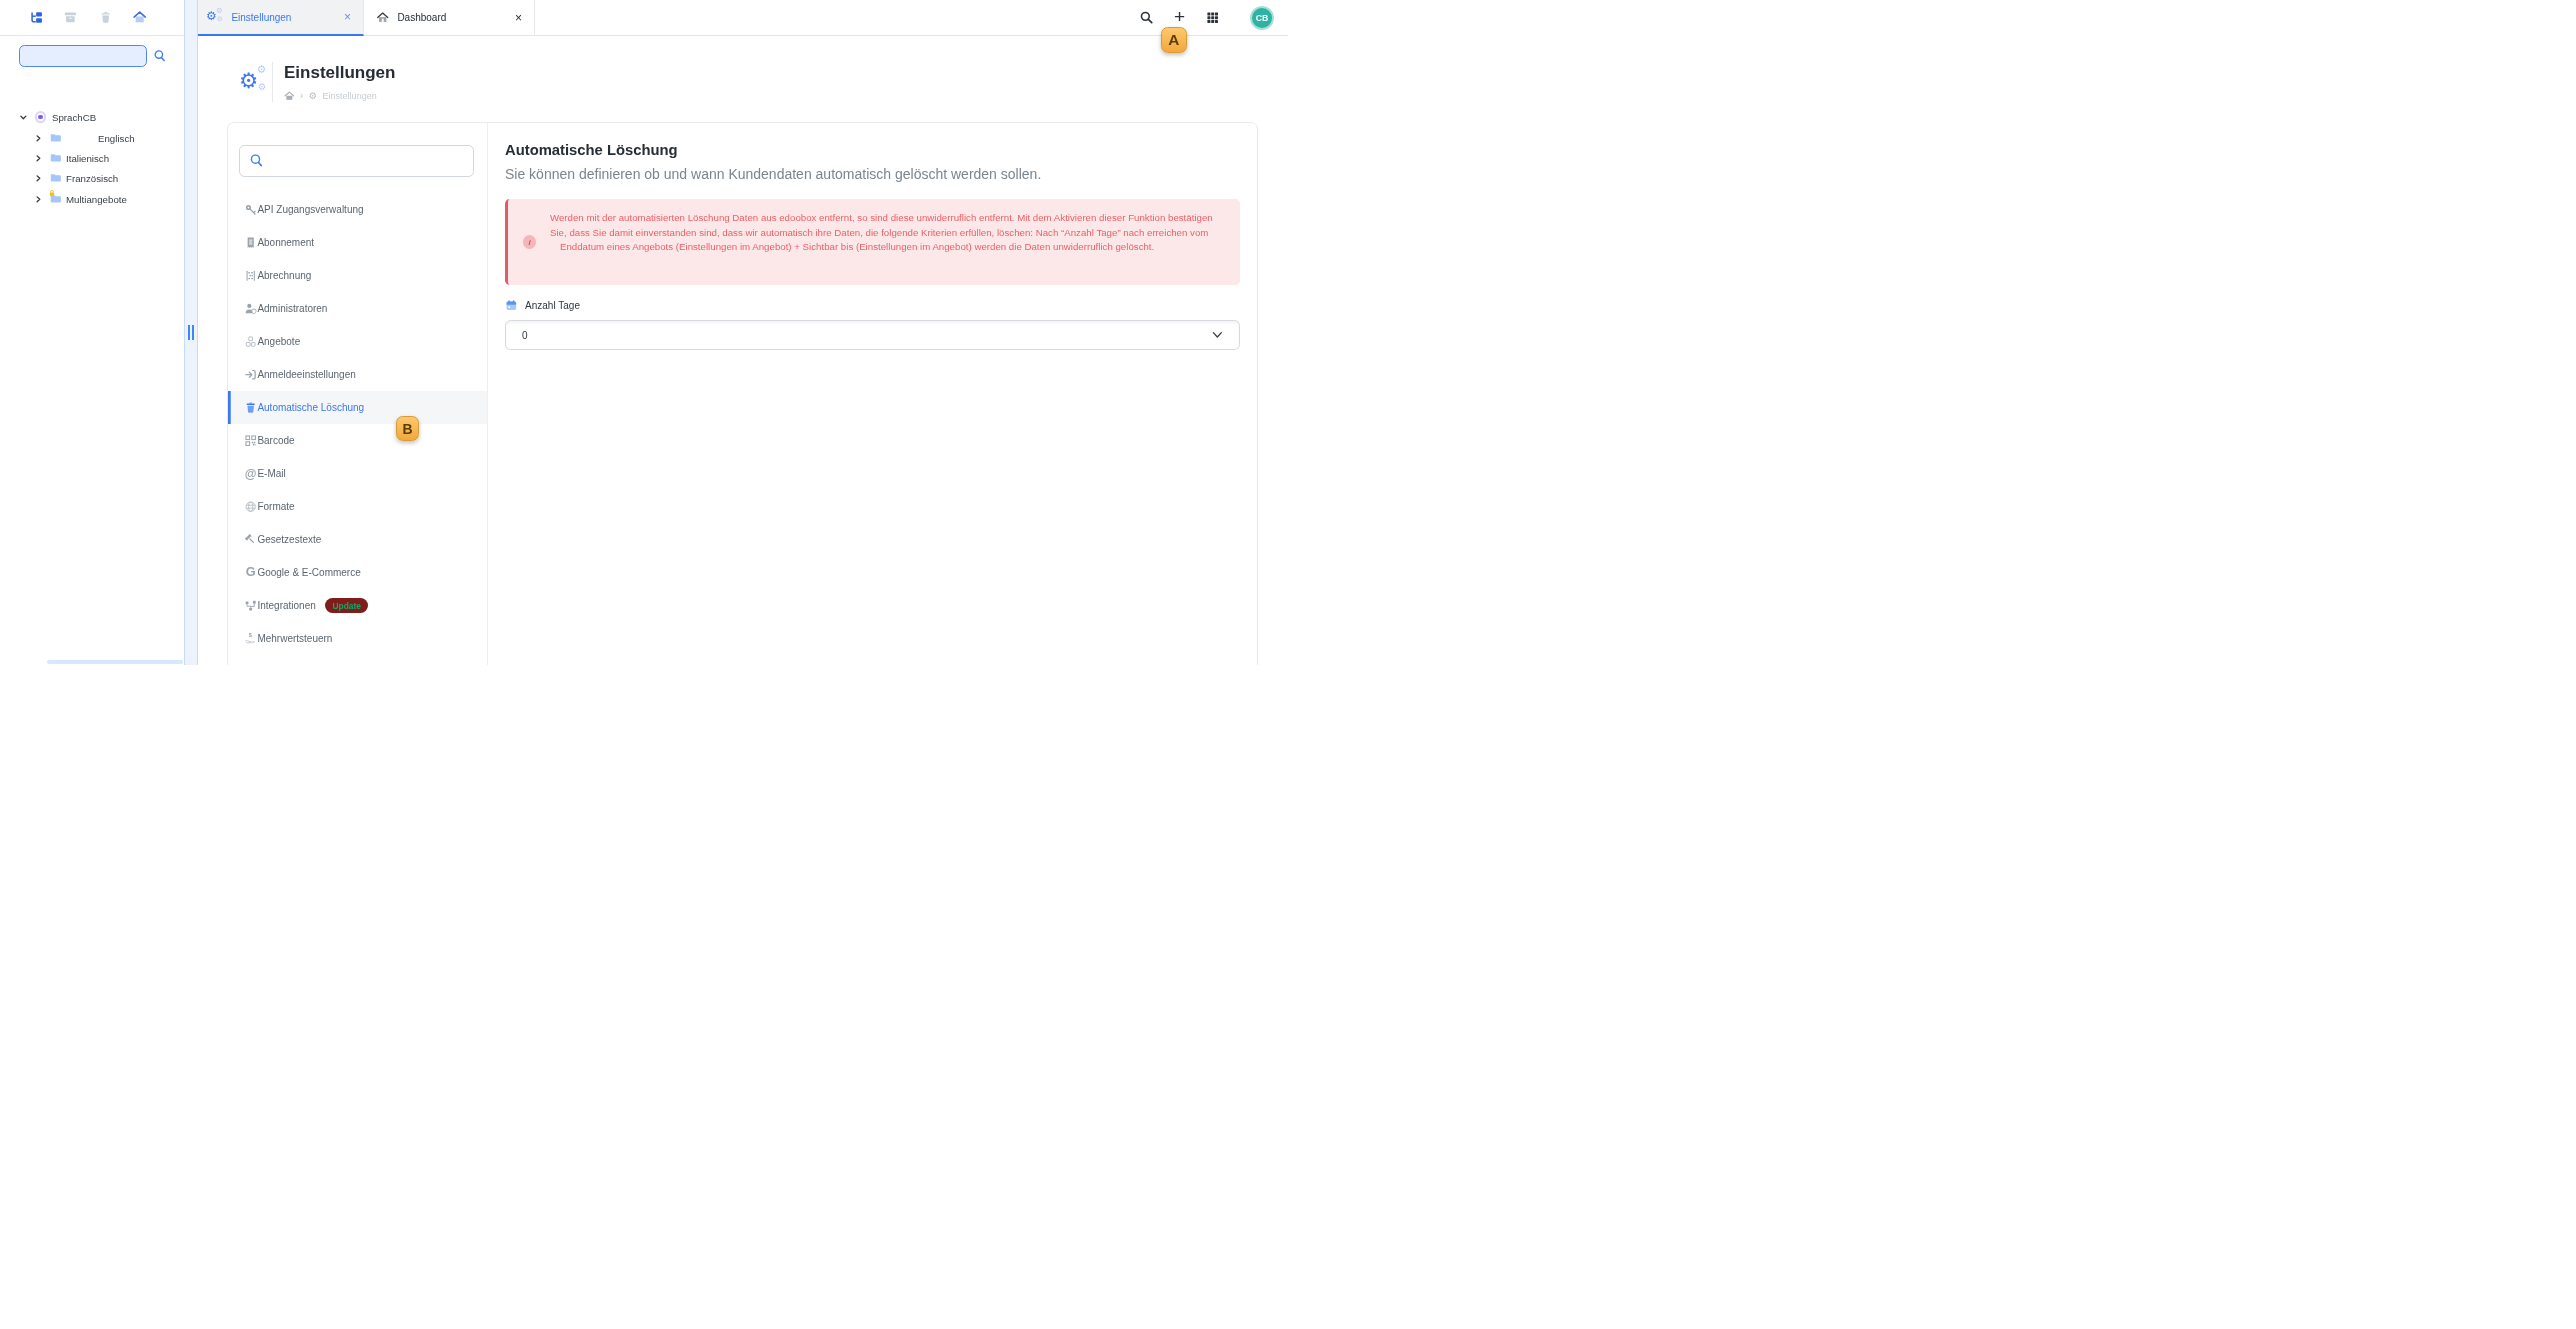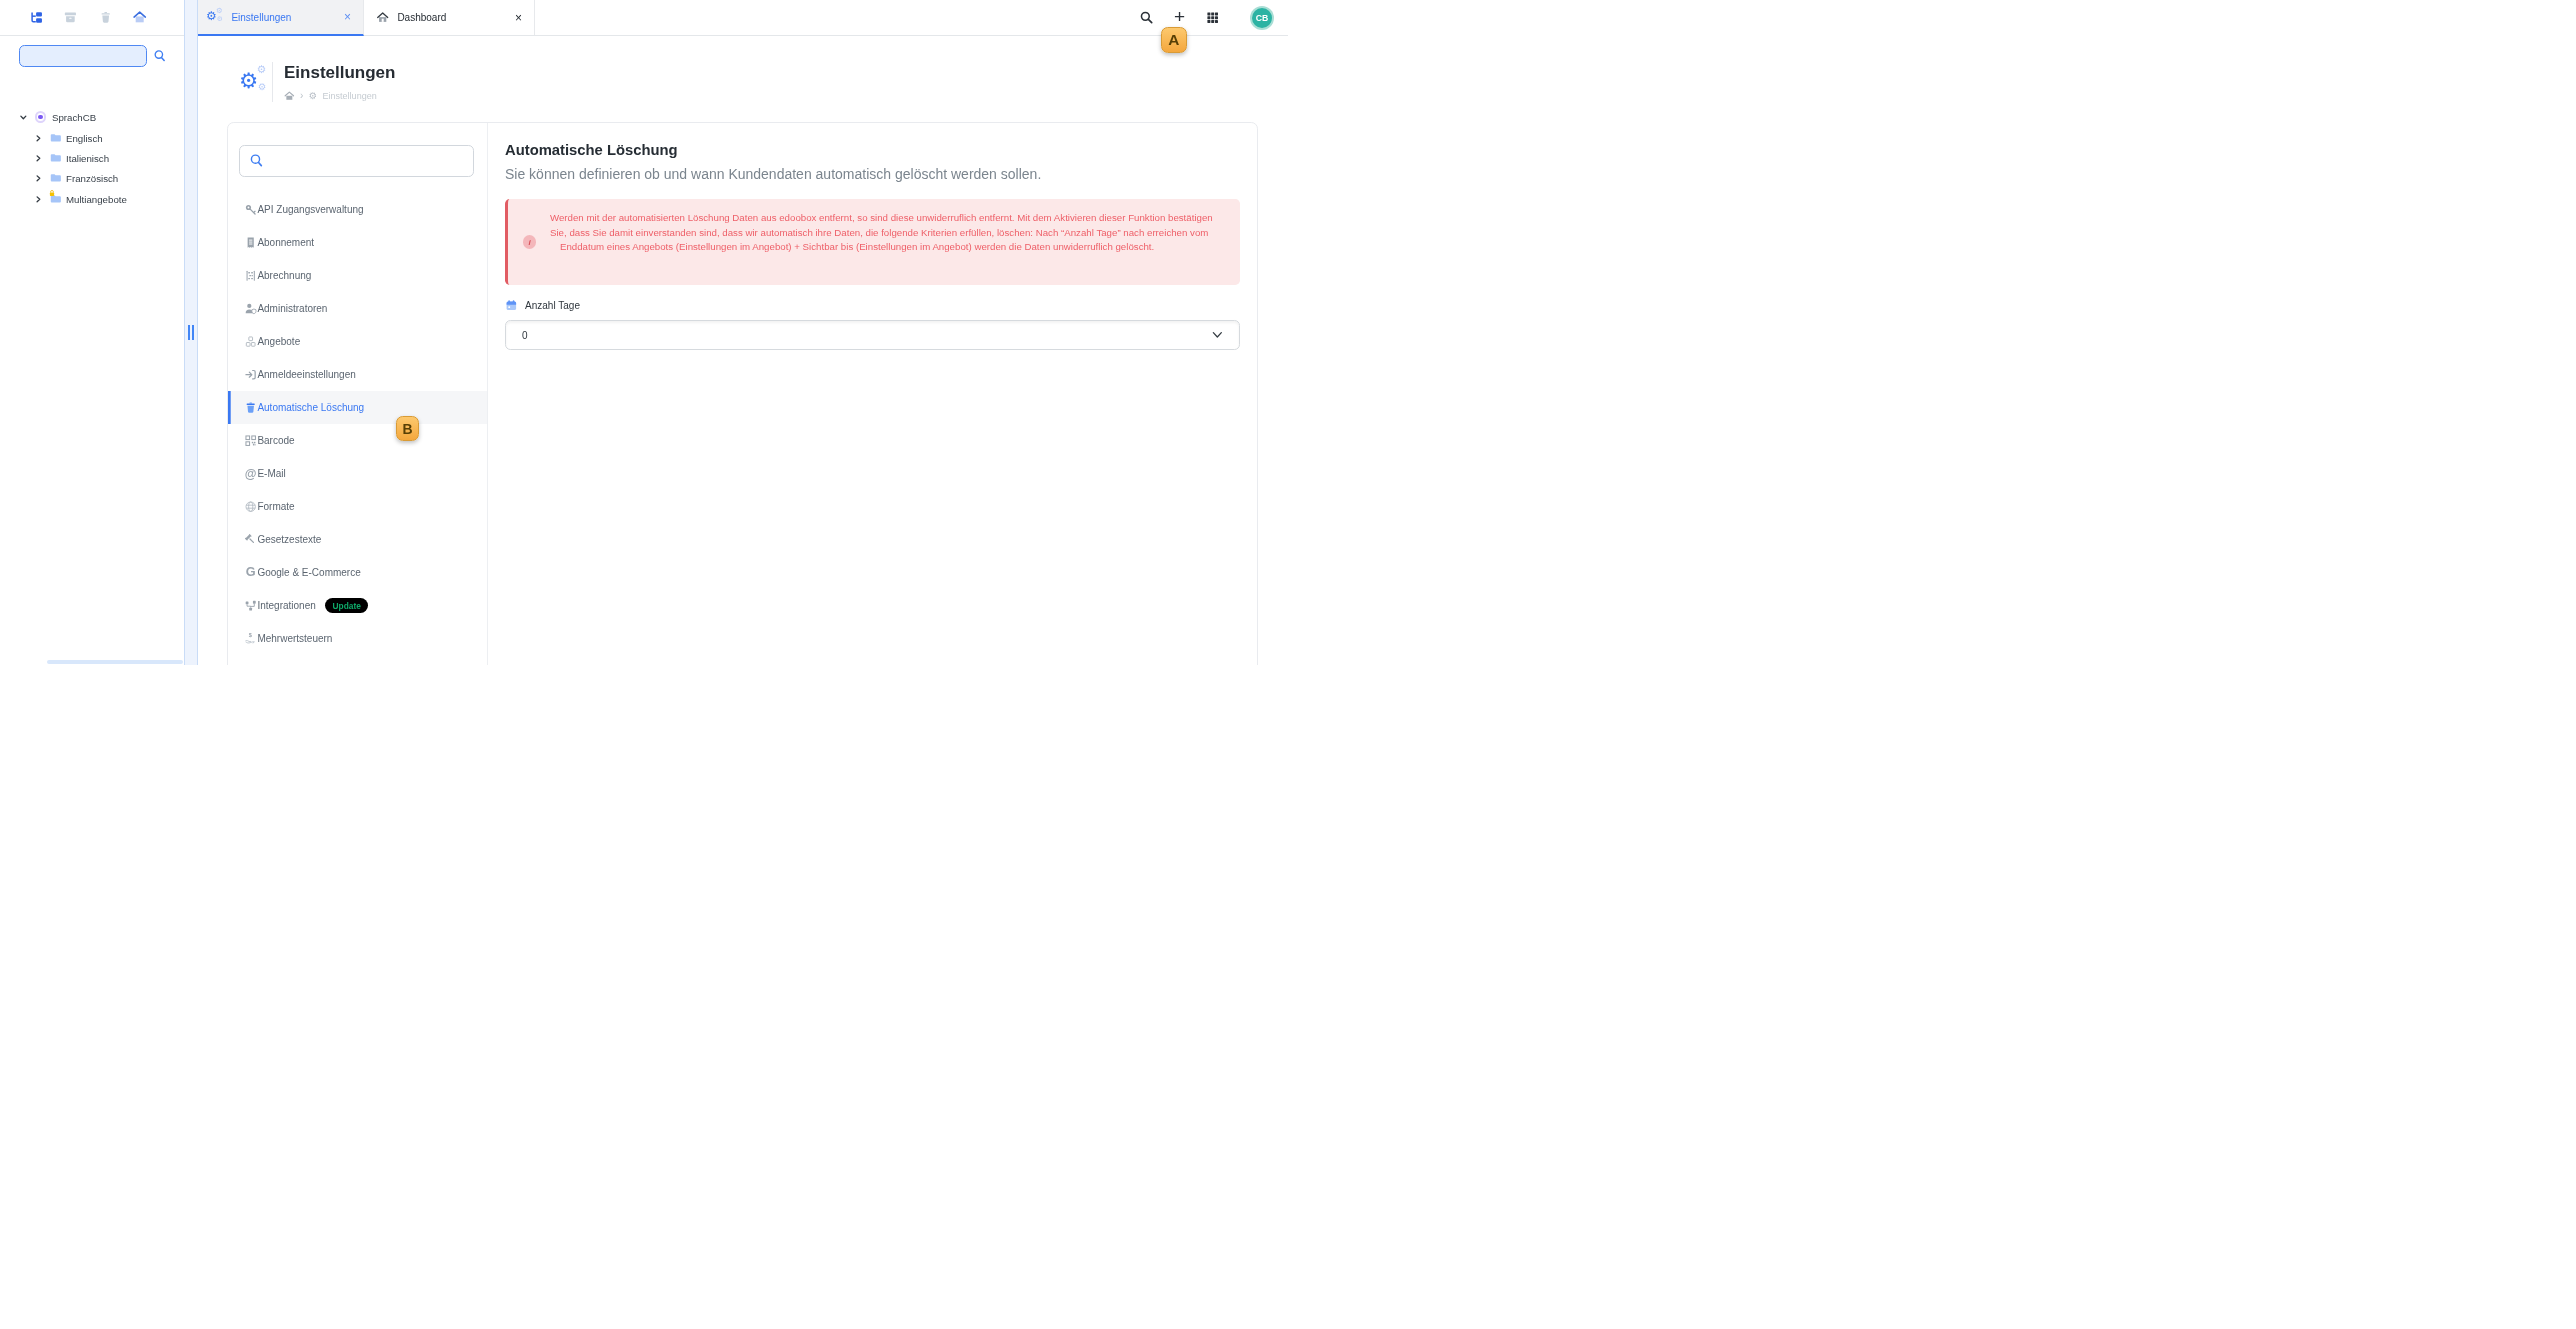--- a/index.html
+++ b/index.html
@@ -78,21 +78,21 @@
   .menu-search-wrap{position:absolute;left:10.7px;top:21.5px;width:235px;height:32px;}
   .menu-search{width:100%;height:100%;box-sizing:border-box;border:0.7px solid #d2d7dd;border-radius:5.4px;
                outline:none;padding:0 9.4px 0 31px;font-size:10px;color:#39414a;}
   .menu-search-icon{position:absolute;left:10px;top:8.7px;pointer-events:none;}
   .menu-list{position:absolute;left:0;top:70px;right:0;}
   .menu-item{height:33px;display:flex;align-items:center;padding-left:16px;gap:0;cursor:pointer;}
   .menu-item .lbl{font-size:10px;color:#5b6570;}
   .menu-item.active{background:#f5f6f8;box-shadow:inset 2.7px 0 0 #3a78f2;}
   .menu-item.active .lbl{color:#3a78f2;}
   .char-ic{width:13.4px;text-align:center;font-size:12px;font-weight:700;color:#9aa3ac;line-height:1;}
-  .badge-update{margin-left:9.4px;background:#000000;color:#0ea968;font-size:8.4px;font-weight:600;
+  .badge-update{margin-left:9.4px;background:#7f1d1d;color:#0ea968;font-size:8.4px;font-weight:600;
                 padding:2.7px 7.4px;border-radius:8.7px;}
 
   
   .content-col{position:absolute;left:259px;top:0;width:772px;height:100%;}
   .c-heading{position:absolute;left:18px;top:19px;font-size:14.8px;font-weight:600;color:#262d34;}
   .c-sub{position:absolute;left:18px;top:43px;font-size:14px;color:#7b858e;}
   .warning{position:absolute;left:18px;top:76px;width:735px;min-height:86px;box-sizing:border-box;
            background:#fce8e8;border-left:3px solid #e15c63;border-radius:4.7px;padding:12px 14.8px 12px 42px;}
   .warn-icon{position:absolute;left:14.8px;top:50%;margin-top:-6.7px;width:13.4px;height:13.4px;border-radius:50%;
              background:#f4b6ba;color:#d8505a;font-size:8px;font-weight:700;font-style:italic;
@@ -219,21 +219,21 @@
       <span class="tr-chev" style="left:34px;">
         <svg width="8.7" height="8.7" viewBox="0 0 14 14">
             <path d="M5 3l4.3 4L5 11" fill="none" stroke="#333a42" stroke-width="2.1" stroke-linecap="round" stroke-linejoin="round"></path>
           </svg>
       </span>
       <span class="folder-wrap">
         <svg width="11.4" height="9.4" viewBox="0 0 24 20">
             <path d="M1.5 4.5a2 2 0 0 1 2-2h6l2.2 2.4h9.3a2 2 0 0 1 2 2V16a2 2 0 0 1-2 2h-17.5a2 2 0 0 1-2-2z" fill="#a6c5f8"></path>
           </svg>
       </span>
-      <span class="tr-label" style="margin-left:66px;">Englisch</span>
+      <span class="tr-label" style="margin-left:98px;">Englisch</span>
     </div>
 
     <div class="tree-row" style="top:113px;">
       <span class="tr-chev" style="left:34px;">
         <svg width="8.7" height="8.7" viewBox="0 0 14 14">
             <path d="M5 3l4.3 4L5 11" fill="none" stroke="#333a42" stroke-width="2.1" stroke-linecap="round" stroke-linejoin="round"></path>
           </svg>
       </span>
       <span class="folder-wrap">
         <svg width="11.4" height="9.4" viewBox="0 0 24 20">

